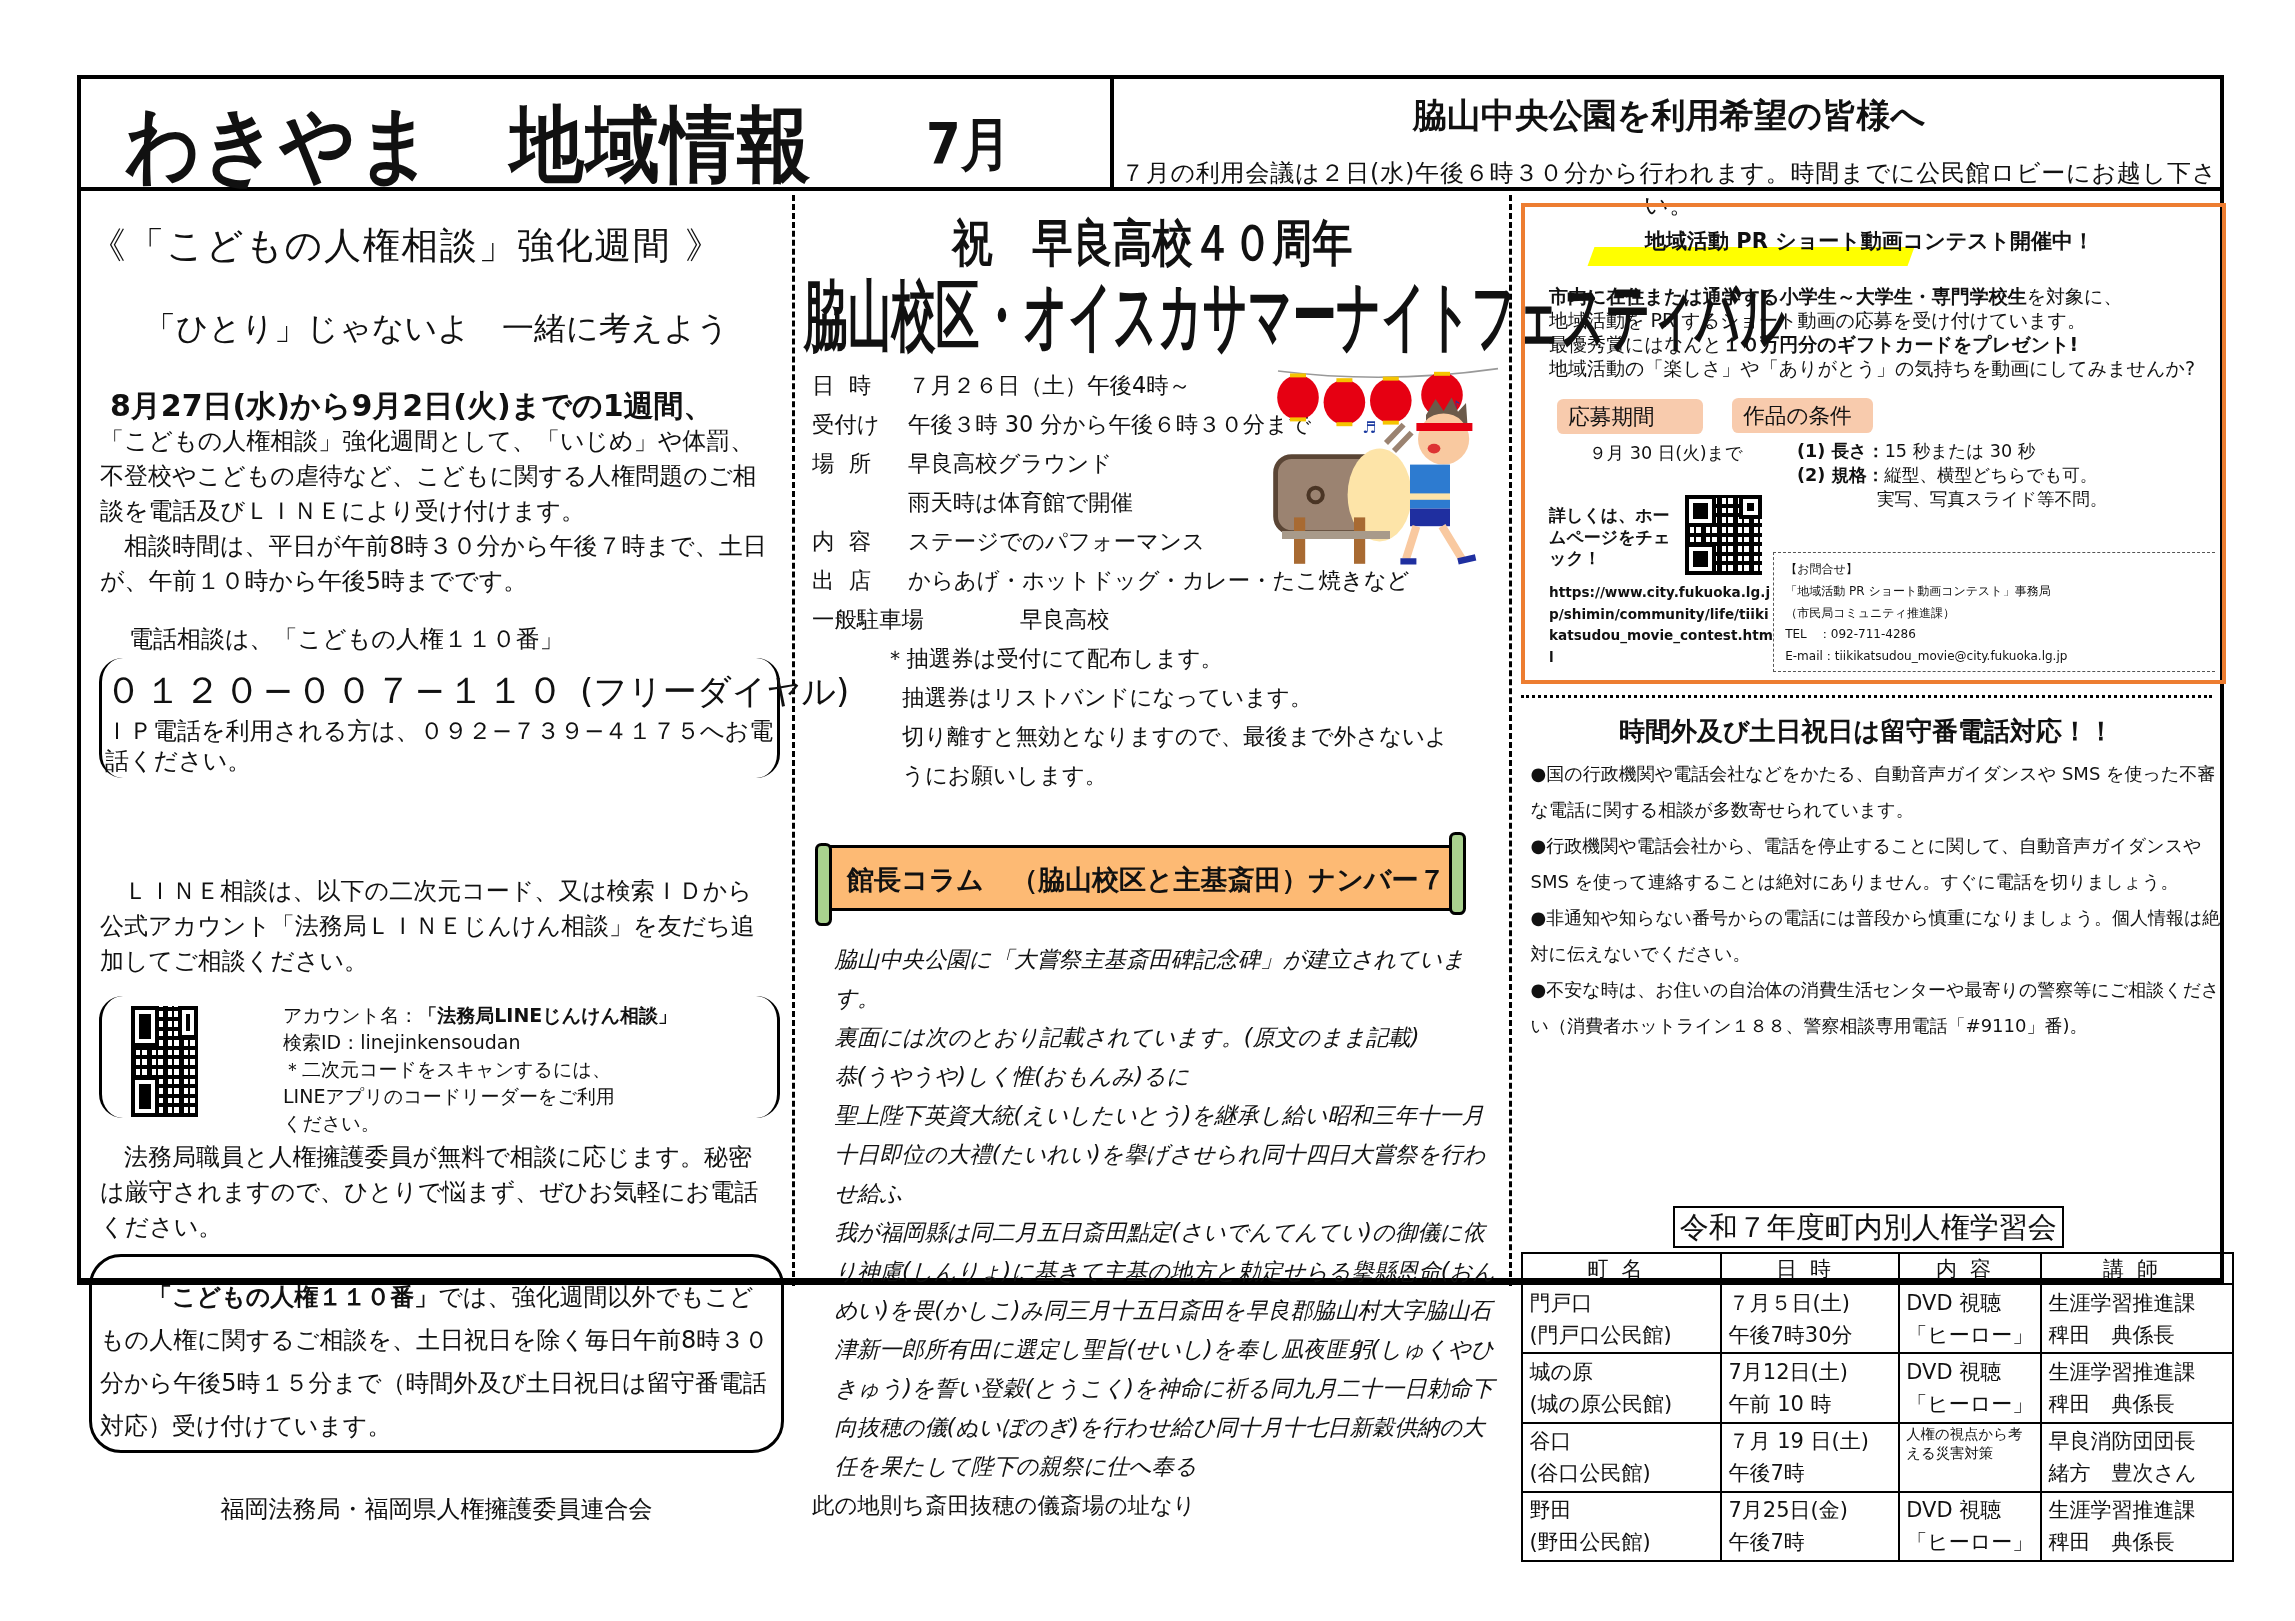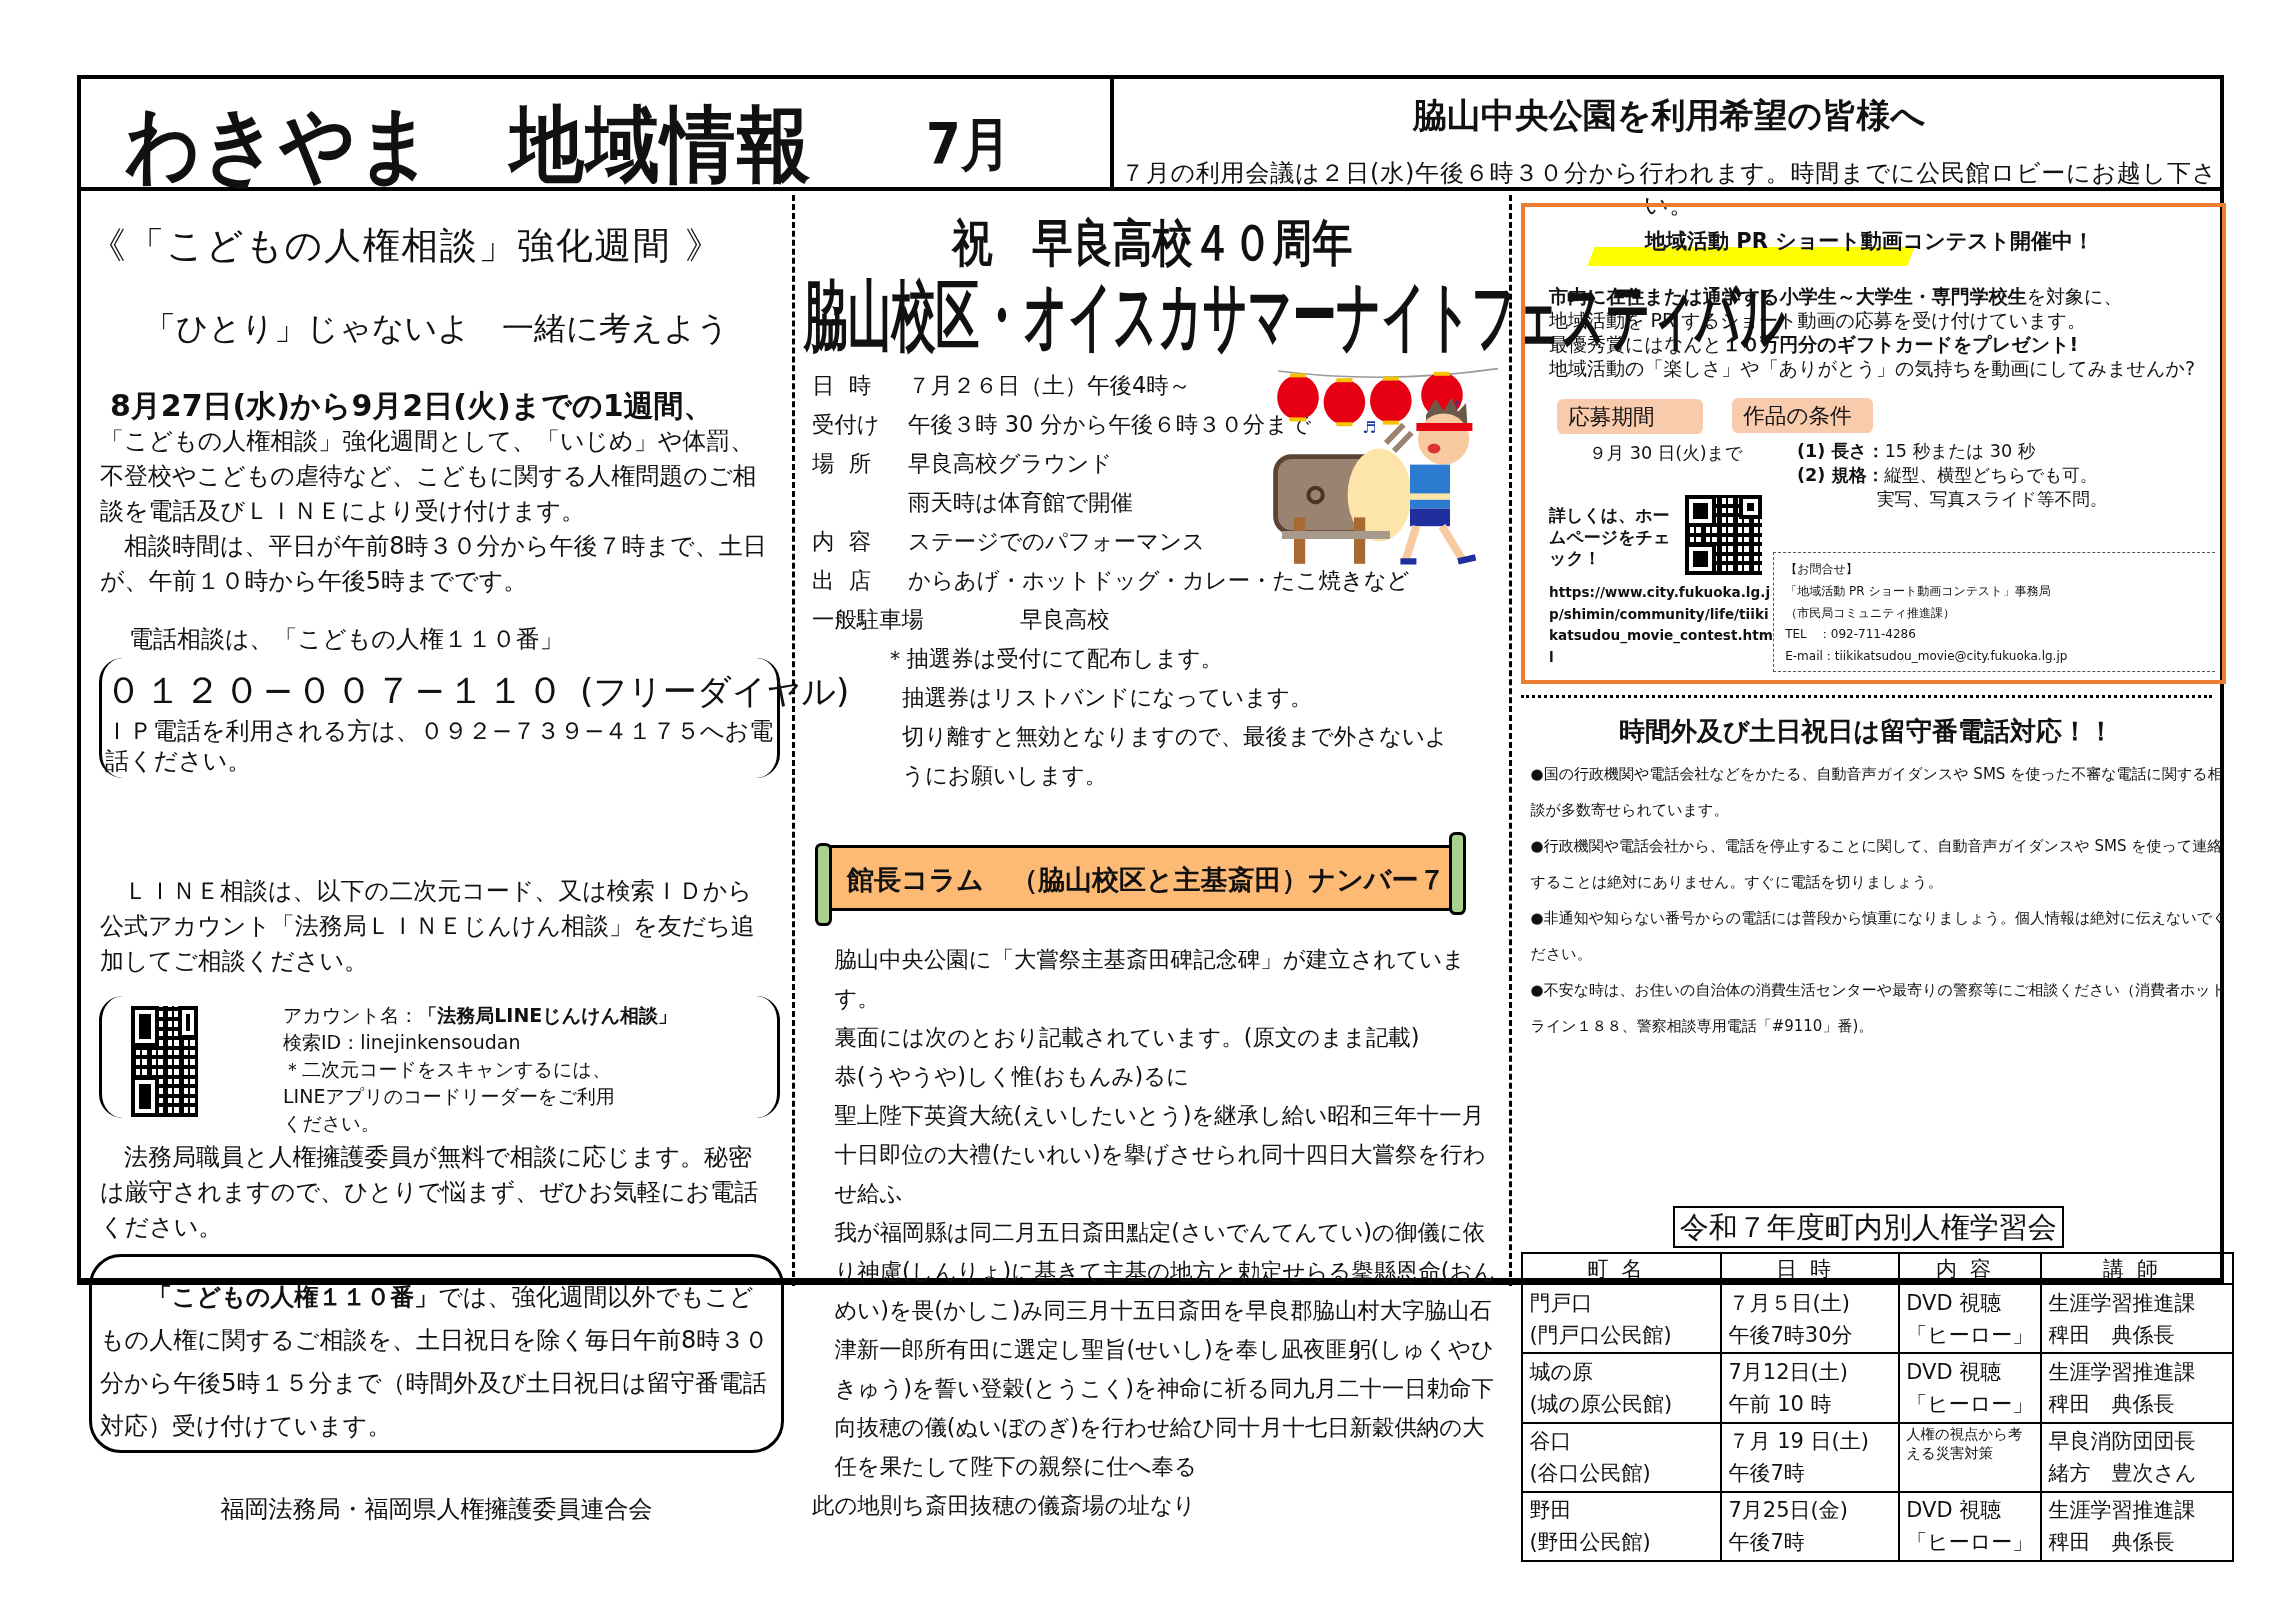--- a/index.html
+++ b/index.html
@@ -64,42 +64,42 @@
   .fest-label { width: 96px; letter-spacing: 14.4px; }
   .fest-label.wide { width: 208px; letter-spacing: 0; }
   .fest-note { margin-left: 72px; }
   .fest-note2 { margin-left: 90px; }
   .illust { position: absolute; left: 470px; top: 172px; width: 240px; height: 200px; }
   .scroll-banner { position: absolute; left: 24px; top: 650px; width: 641px; height: 66px; background: #fdba74; border: 3.2px solid #000; border-radius: 3.2px; }
   .scroll-banner::before { content: ""; position: absolute; left: -8px; top: -4.8px; width: 11.2px; height: 77px; background: #a9d18e; border: 3.2px solid #000; border-radius: 6.4px; }
   .scroll-banner::after { content: ""; position: absolute; right: -8px; top: -16px; width: 11.2px; height: 77px; background: #a9d18e; border: 3.2px solid #000; border-radius: 6.4px; }
   .scroll-text { position: absolute; left: 24px; top: 14.4px; font-size: 27px; font-weight: bold; white-space: nowrap; }
   .column-body { position: absolute; left: 16px; top: 745px; width: 689px; font-size: 22.4px; line-height: 39px; }
-  .column-body .ind { padding-left: 22.4px; }
+  .column-body .ind { padding-left: 22.4px; font-style: italic; }
 
   
   .pr-box { position: absolute; left: 8px; top: 8px; width: 705px; height: 481px; border: 4.8px solid #ed7d31; }
   .pr-title { position: absolute; left: 120px; top: 20px; font-size: 21px; font-weight: bold; white-space: nowrap; z-index: 1; }
   .pr-highlight { position: absolute; left: 66px; top: 40px; width: 320px; height: 19px; background: #ffff00; transform: skewX(-20deg); }
   .pr-body { position: absolute; left: 24px; top: 77px; font-size: 19px; line-height: 24px; white-space: nowrap; }
   .pr-body b { font-weight: bold; }
   .pr-tag { position: absolute; background: #f8cbad; border-radius: 6.4px; font-size: 21.6px; padding: 3.2px 11.2px; }
   .tag-period { left: 32px; top: 192px; width: 146px; }
   .tag-cond { left: 207px; top: 191px; width: 141px; }
   .pr-deadline { position: absolute; left: 64px; top: 234px; font-size: 17.6px; }
   .pr-cond { position: absolute; left: 272px; top: 232px; font-size: 17.6px; line-height: 24px; }
   .pr-cond b { font-weight: bold; }
   .qr-pr { left: 160px; top: 288px; width: 77px; height: 80px; }
   .pr-detail { position: absolute; left: 24px; top: 298px; font-size: 17px; line-height: 21.6px; font-weight: bold; }
   .pr-url { position: absolute; left: 24px: top: 0; }
   .pr-url { position: absolute; left: 24px; top: 375px; font-size: 13.6px; line-height: 21.6px; font-weight: bold; width: 224px; word-break: break-all; }
   .pr-contact { position: absolute; left: 248px; top: 345px; width: 442px; height: 120px; border: 1.6px dashed #555; border-right: none; padding: 6.4px 11.2px; font-size: 12px; line-height: 21.6px; }
   .fraud-dots { position: absolute; left: 8px; top: 500px; right: 8px; border-top: 3.2px dotted #000; }
   .fraud-title { position: absolute; left: 0; width: 100%; top: 519px; text-align: center; font-size: 26px; font-weight: bold; }
-  .fraud-list { position: absolute; left: 17.6px; top: 561px; width: 697px; font-size: 15px; line-height: 36px; }
+  .fraud-list { position: absolute; left: 17.6px; top: 561px; width: 697px; font-size: 18px; line-height: 36px; }
   .table-title { position: absolute; left: 160px; top: 1011px; border: 2.4px solid #000; padding: 0 4.8px; font-size: 29px; line-height: 38px; white-space: nowrap; }
   .study-table { position: absolute; left: 8px; top: 1057px; width: 713px; border-collapse: collapse; font-size: 21px; }
   .study-table th, .study-table td { border: 2.4px solid #000; padding: 1.6px 6.4px; vertical-align: top; text-align: left; }
   .study-table th { text-align: center; font-weight: normal; letter-spacing: 13px; height: 29px; line-height: 26px; }
   .study-table td { line-height: 32px; height: 69px; }
   .study-table td.small { font-size: 14.4px; line-height: 18.4px; }
 </style>
 </head>
 <body>
 

